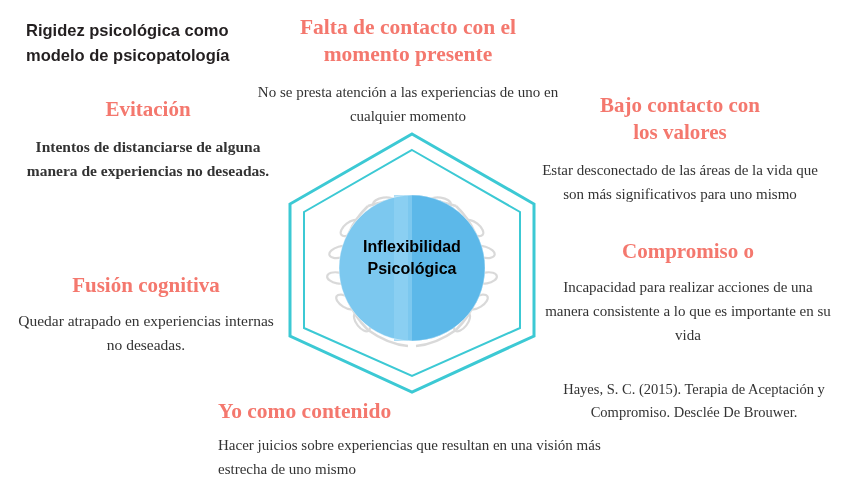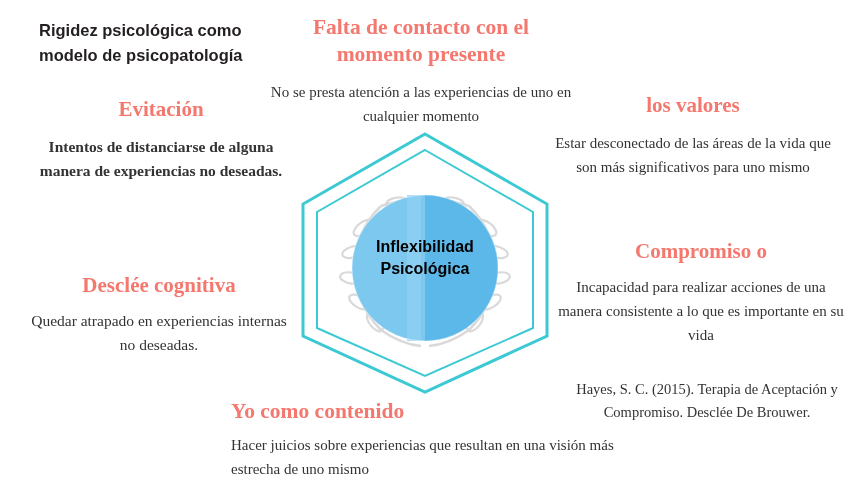--- a/index.html
+++ b/index.html
@@ -10,21 +10,21 @@
   body {
     width: 866px;
     height: 489px;
     position: relative;
     overflow: hidden;
     font-family: "Liberation Serif", serif;
     color: #2b2b2b;
   }
   .canvas {
     position: absolute;
-    left: 13px; top: 0;
+    left: 0; top: 0;
     width: 764px;
     height: 489px;
   }
   .title {
     position: absolute;
     left: 26px;
     top: 18px;
     width: 250px;
     font-family: "Liberation Sans", sans-serif;
     font-weight: bold;
@@ -190,34 +190,35 @@
   </div>
 
   <div class="blk-evitacion">
     <div class="heading">
       <div>Evitación</div>
     </div>
     <div class="body-text">Intentos de distanciarse de alguna manera de experiencias no deseadas.</div>
   </div>
 
   <div class="blk-fusion">
-    <div class="heading">Desclée cognitiva</div>
+    <div class="heading">Fusión cognitiva</div>
     <div class="body-text">Quedar atrapado en experiencias internas no deseadas.</div>
   </div>
 
   <div class="blk-falta">
     <div class="heading">
       <div>Falta de contacto con el</div>
       <div>momento presente</div>
     </div>
     <div class="body-text">No se presta atención a las experiencias de uno en cualquier momento</div>
   </div>
 
   <div class="blk-bajo">
     <div class="heading">
+      <div>Bajo contacto con</div>
       <div>los valores</div>
     </div>
     <div class="body-text">Estar desconectado de las áreas de la vida que son más significativos para uno mismo</div>
   </div>
 
   <div class="blk-inactividad">
     <div class="heading">
       <div>Compromiso o</div>
     </div>
     <div class="body-text">Incapacidad para realizar acciones de una manera consistente a lo que es importante en su vida</div>

